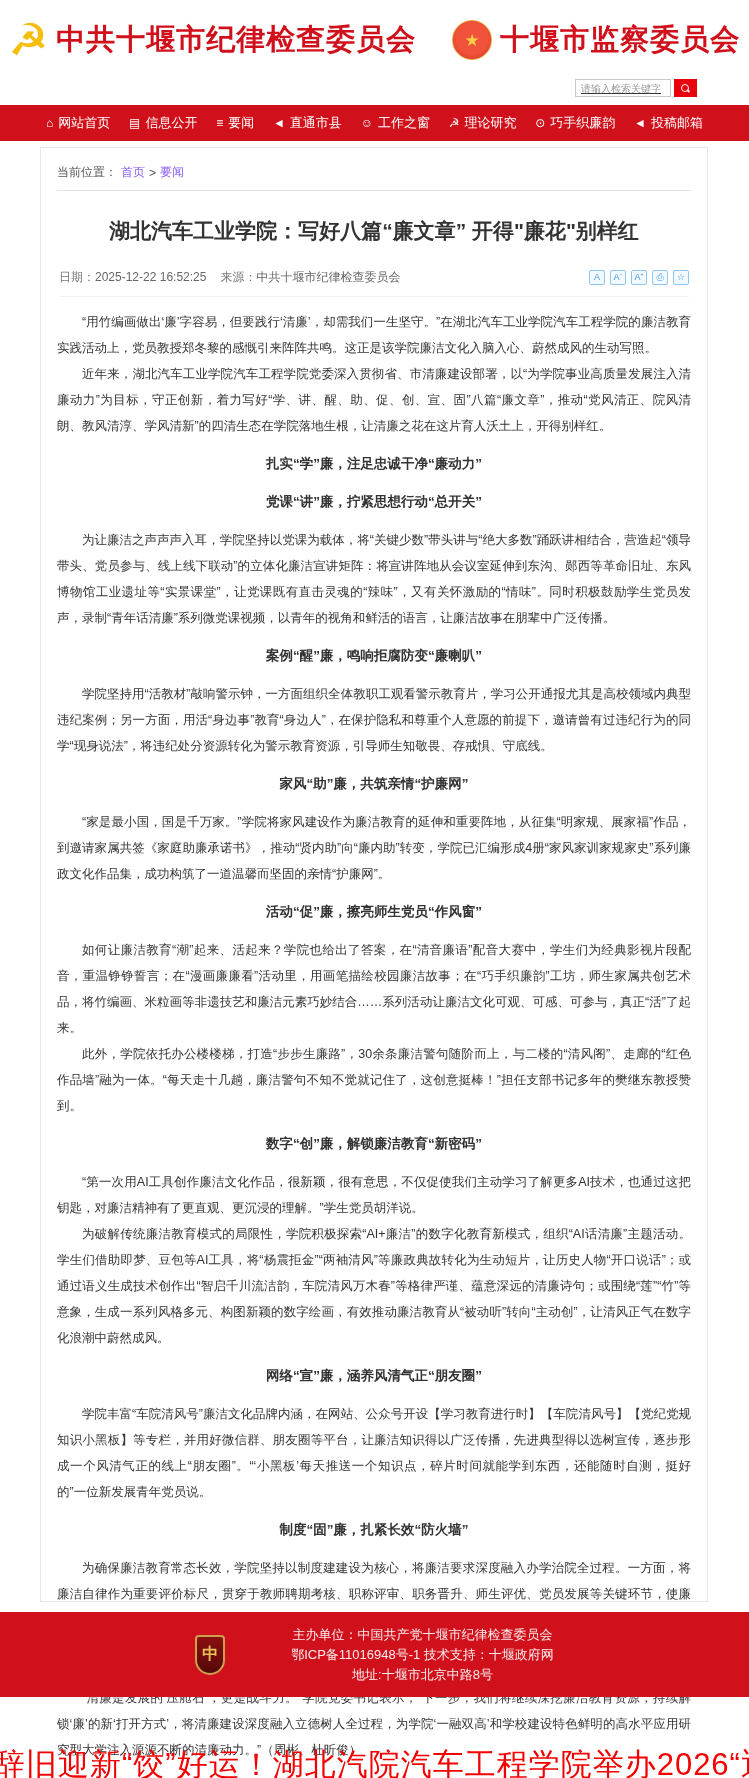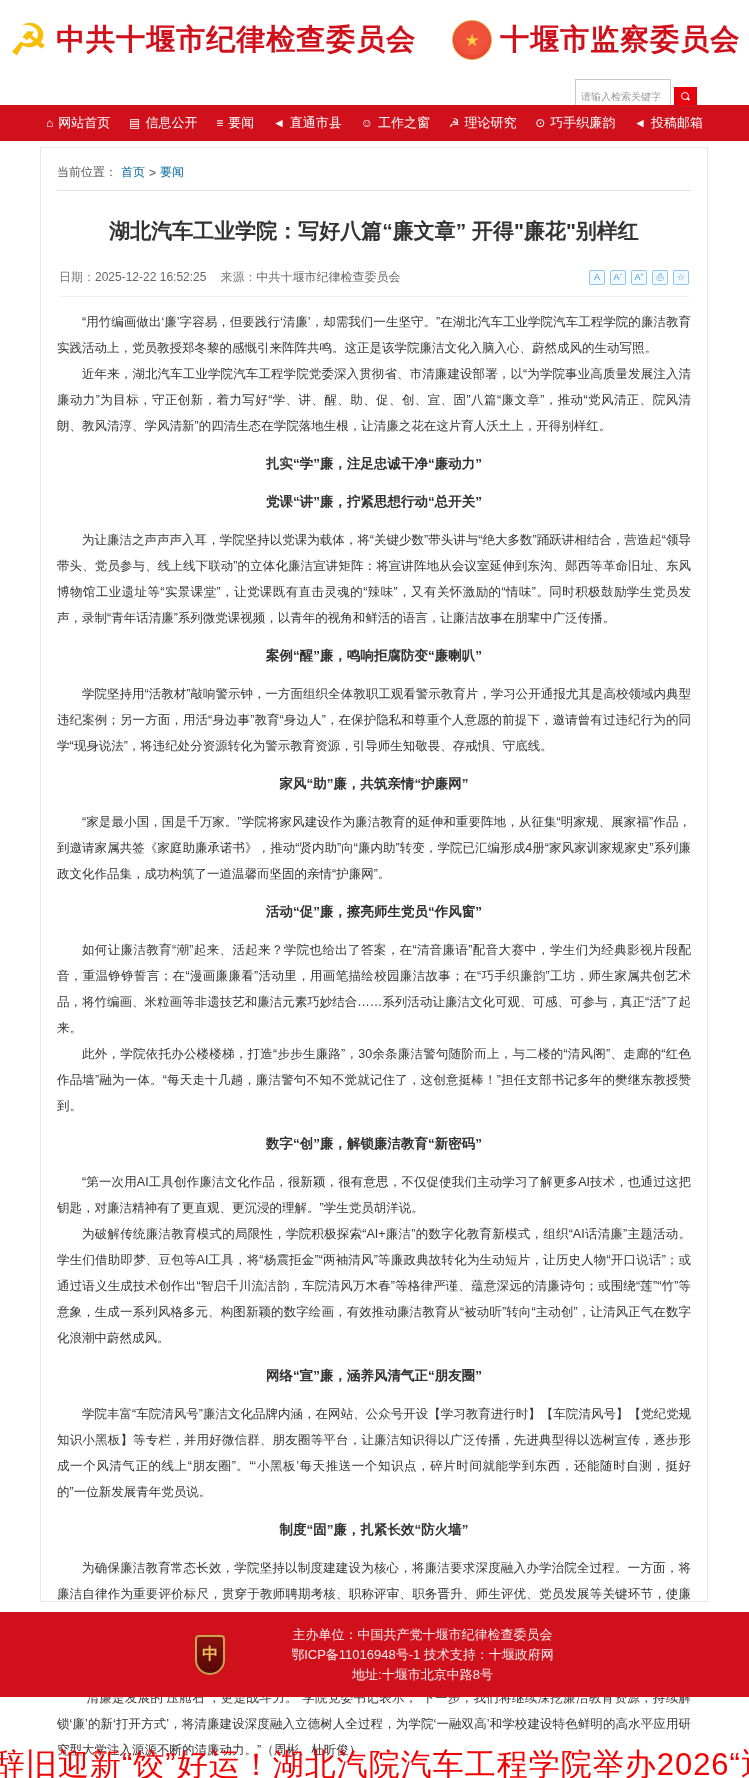--- a/index.html
+++ b/index.html
@@ -12,36 +12,36 @@
   .brand-row { display:flex; justify-content:center; align-items:center; gap:14px; padding-top:18px; }
   .brand-group { display:flex; align-items:center; gap:8px; }
   .party-emblem { font-size:44px; line-height:44px; color:#f6bf00; text-shadow:0 0 1px #e89b00; }
   .nat-emblem { width:40px; height:40px; border-radius:50%; background:radial-gradient(circle at 50% 45%, #f0533a 0 55%, #d8281c 100%); border:1.5px solid #e3a93c; display:flex; align-items:center; justify-content:center; }
   .nat-emblem .star { color:#f7d048; font-size:17px; line-height:17px; }
   .org-title { font-family:"Liberation Serif","DejaVu Serif",serif; font-weight:900; font-size:29px; color:#d0111b; letter-spacing:1px; }
   .brand-group.second { margin-left:22px; }
 
   
   .search-row { position:absolute; top:79px; right:52px; display:flex; align-items:center; }
-  .search-input { width:96px; height:18px; border:1px solid #c9c9c9; font-size:10px; padding:16px 5px; color:#333; outline:none; }
+  .search-input { width:96px; height:18px; border:1px solid #c9c9c9; font-size:10px; padding:8px 5px; color:#333; outline:none;text-decoration:underline; }
   .search-input::placeholder { color:#999; }
   .search-btn { width:23px; height:18px; background:#e8000d; border:none; margin-left:3px; display:flex; align-items:center; justify-content:center; cursor:pointer; position:relative; }
   .mag { position:relative; width:9px; height:9px; }
   .mag::before { content:''; position:absolute; top:0; left:0; width:6px; height:6px; border:1.5px solid #fff; border-radius:50%; }
   .mag::after { content:''; position:absolute; left:6px; top:6px; width:3px; height:1.5px; background:#fff; transform:rotate(45deg); }
 
   
   .nav { position:absolute; top:105px; left:0; width:749px; height:36px; background:#d0111b; display:flex; align-items:center; justify-content:space-between; padding:0 46px; }
   .nav-item { display:flex; align-items:center; gap:5px; color:#fff; font-size:13px; cursor:pointer; white-space:nowrap; }
   .nav-icon { font-size:12px; line-height:12px; color:#fff; }
 
   
   .content-box { position:absolute; top:147px; left:40px; width:668px; height:1455px; background:#fff; border:1px solid #e8e8e8; }
   .breadcrumb { margin:16px 16px 0; padding-bottom:9px; border-bottom:1px solid #e3e3e3; font-size:12px; color:#555; display:flex; gap:4px; align-items:center; }
-  .crumb-link { color:#0369a1; cursor:pointer; }
+  .crumb-link { color:#8b5cf6; cursor:pointer; }
   .article-title { margin:26px 30px 0; text-align:center; font-size:21px; font-weight:bold; color:#333; line-height:28px; }
   .meta-row { margin:24px 18px 0; display:flex; justify-content:space-between; align-items:center; padding-bottom:10px; border-bottom:1px solid #f2f2f2; }
   .meta-left { font-size:12px; color:#777; }
   .meta-left .v { margin-right:14px; color:#666; }
   .meta-tools { display:flex; gap:5px; }
   .tool-btn { min-width:16px; height:15px; padding:0 2px; border:1px solid #8fc6ef; background:#f3faff; color:#3b97e0; font-size:9px; line-height:13px; text-align:center; border-radius:2px; cursor:pointer; }
 
   .article-body { margin:12px 16px 0; font-size:12.5px; line-height:26px; color:#333; text-align:justify; }
   .article-p { margin:0; text-indent:2em; }
   .section-heading { margin:12px; text-align:center; font-size:13.5px; font-weight:bold; color:#333; line-height:26px; }

